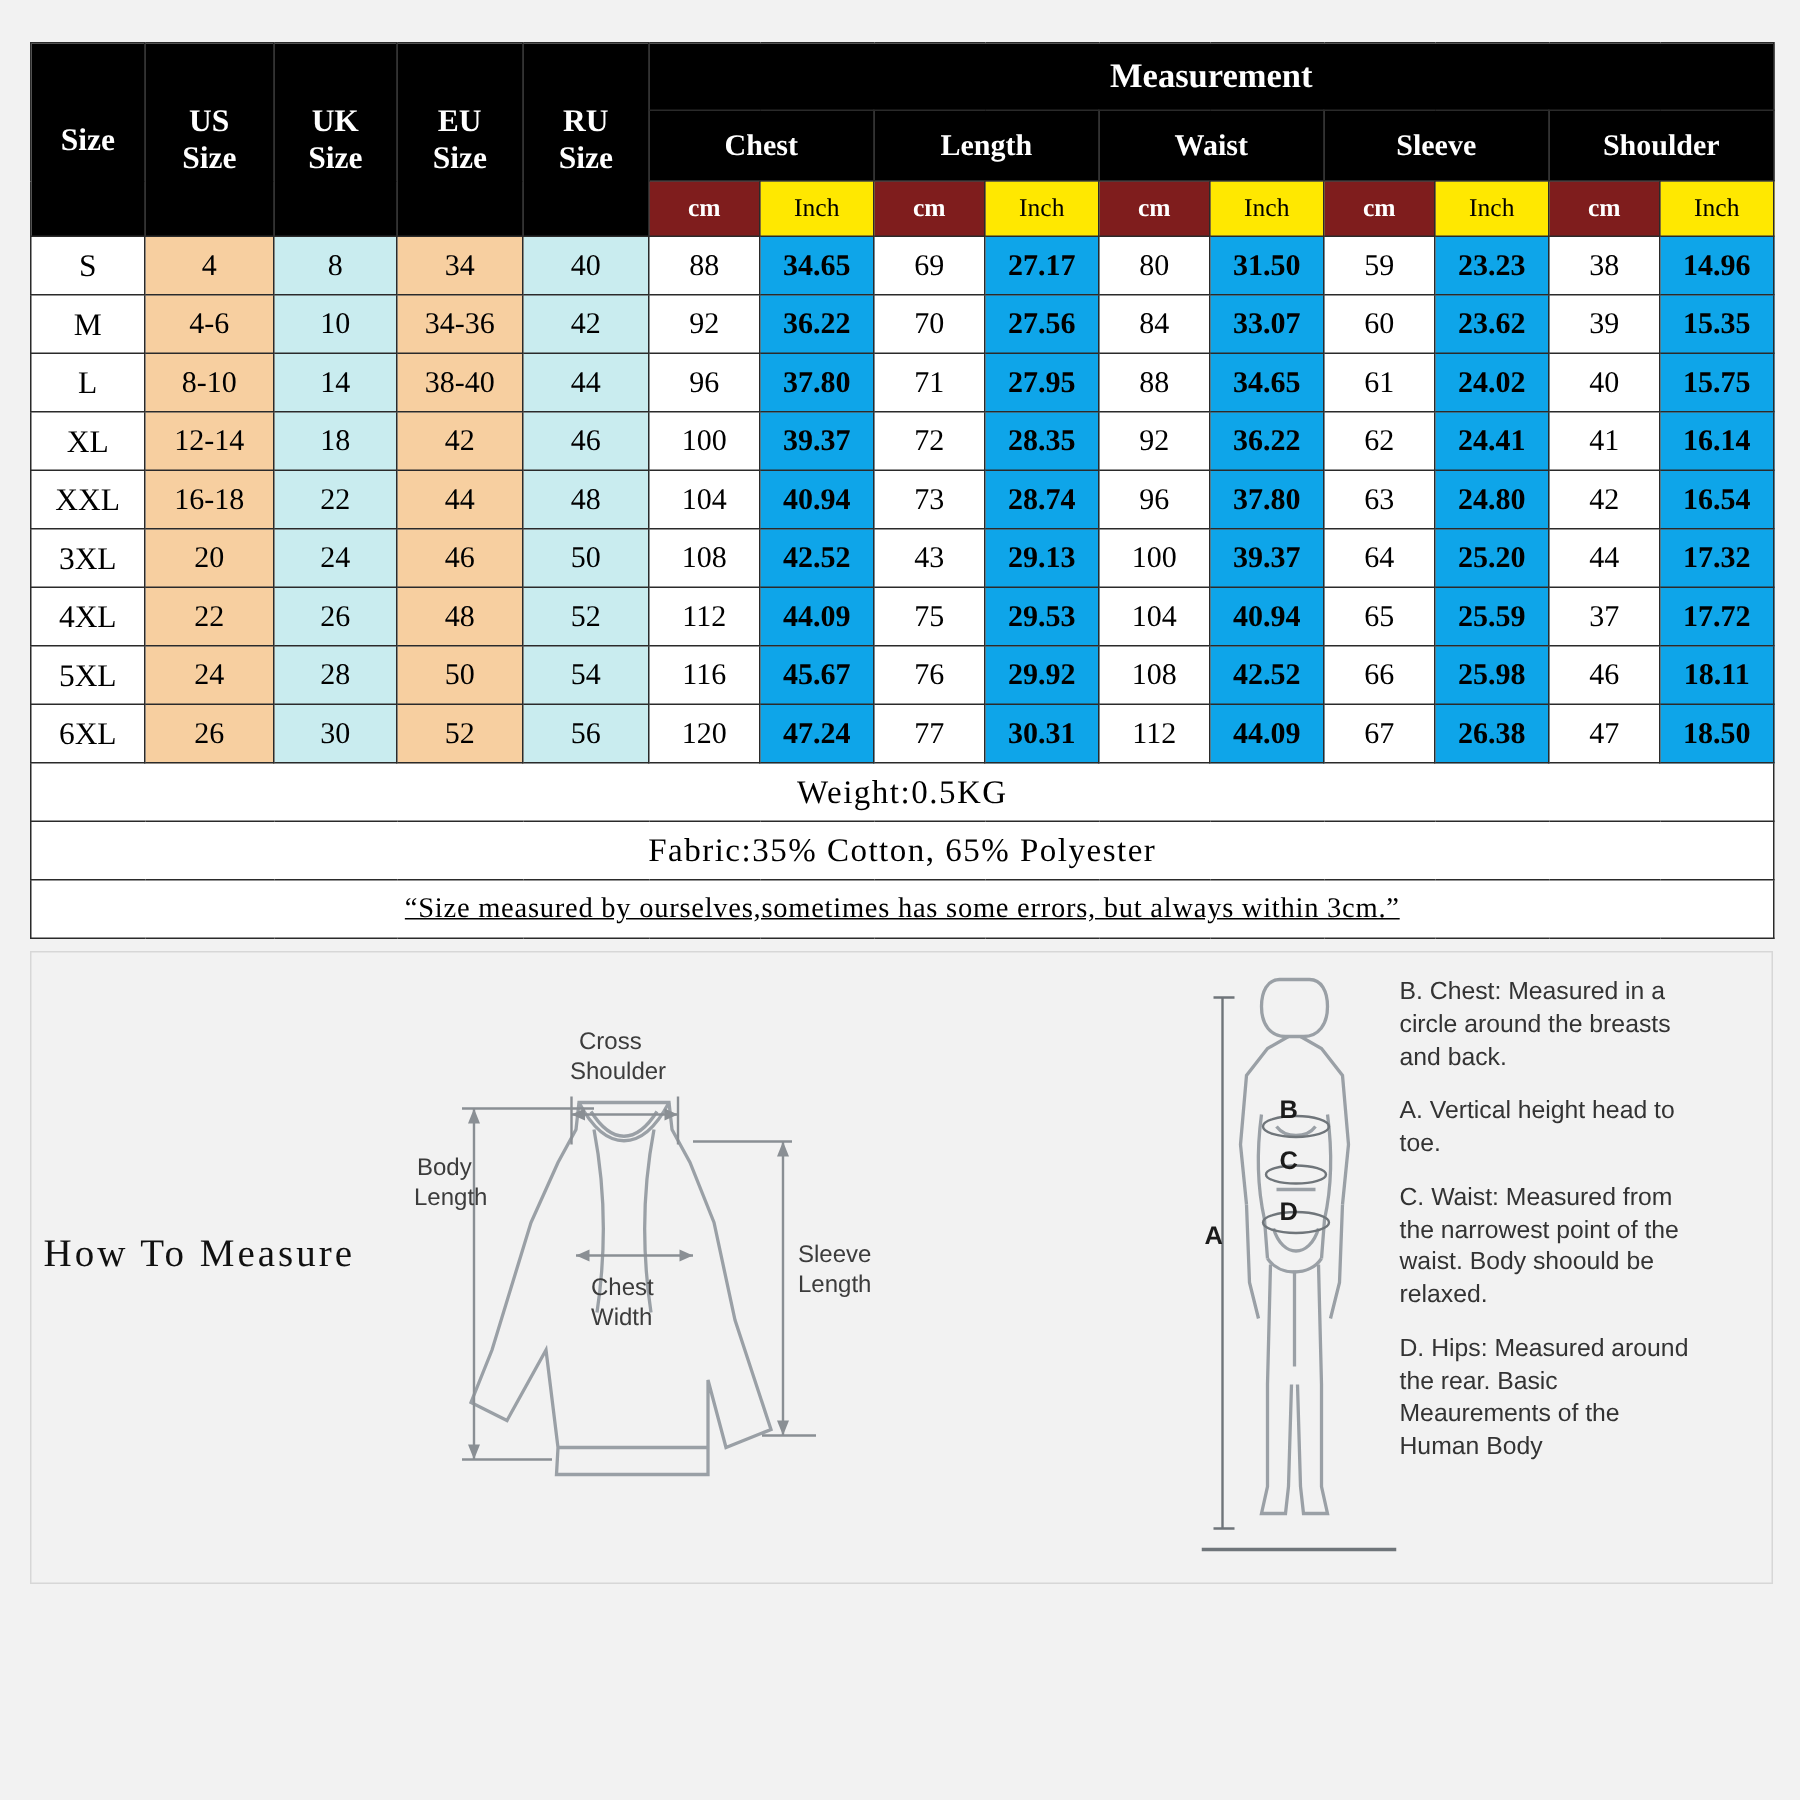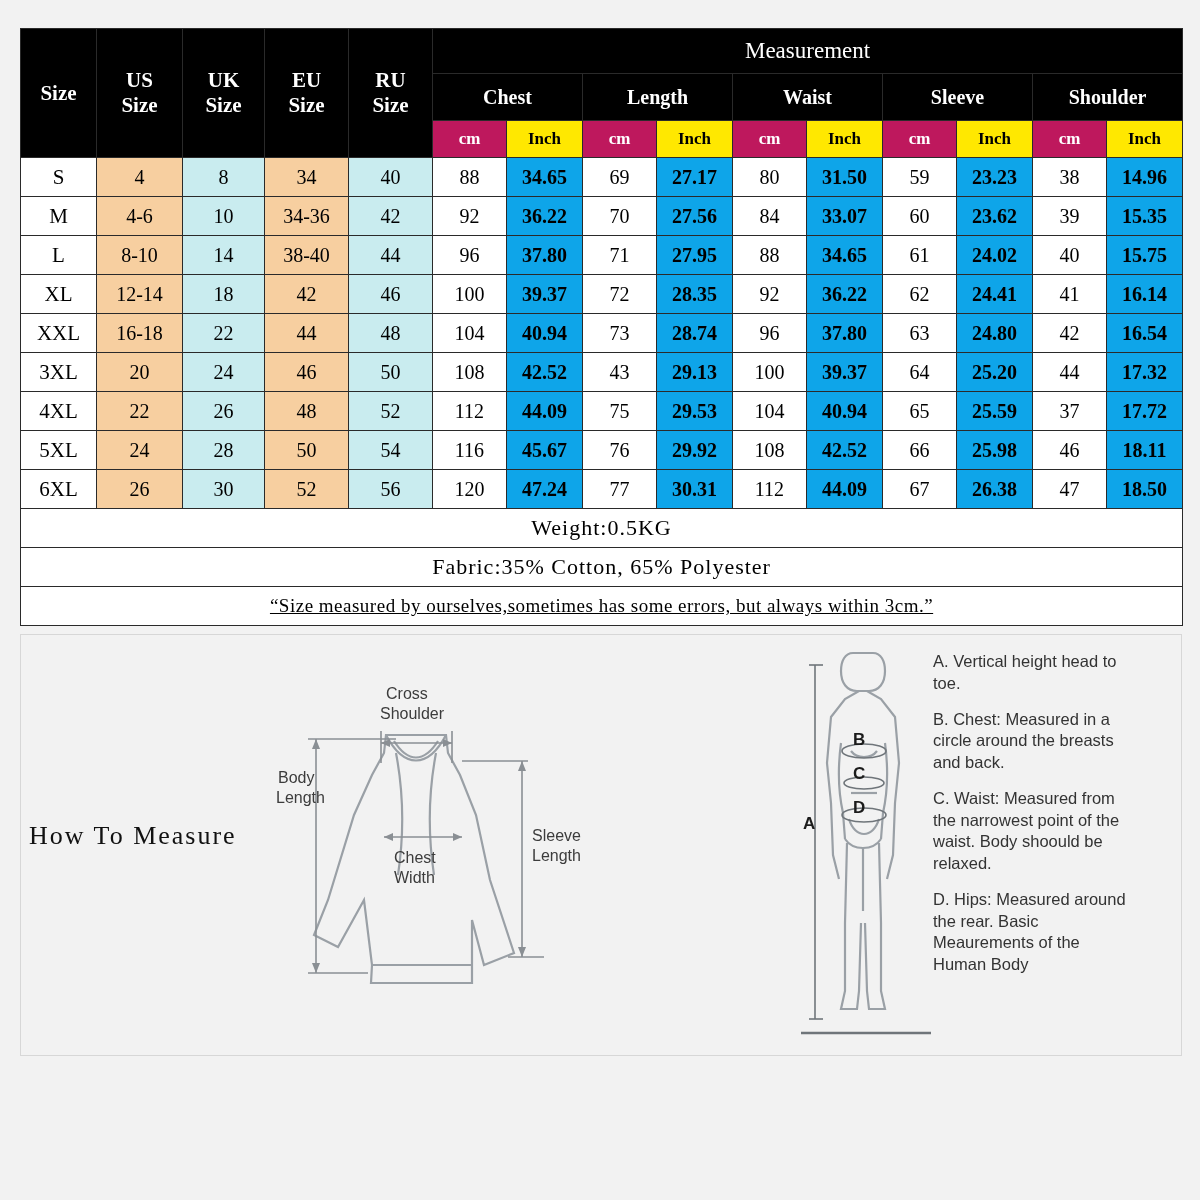--- a/index.html
+++ b/index.html
@@ -27,31 +27,31 @@
     border:1px solid #2a2a2a;
     text-align:center;
     vertical-align:middle;
     padding:0;
     font-family:"Liberation Serif", serif;
   }
   .hdr-black{
     background:#000000;color:#ffffff;font-weight:bold;font-size:21px;
   }
   .hdr-meas{
-    background:#000000;color:#ffffff;font-weight:normal;font-size:23px;
+    background:#000000;color:#ffffff;font-weight:bold;font-size:23px;
     height:44px;
   }
   .hdr-sub{
     background:#000000;color:#ffffff;font-weight:bold;font-size:20px;height:46px;
   }
   .unit-cm{
-    background:#be185d;color:#ffffff;font-weight:bold;font-size:17px;height:36px;margin-left:36px;
+    background:#7f1d1d;color:#ffffff;font-weight:bold;font-size:17px;height:36px;margin-left:36px;
   }
   .unit-inch{
-    background:#ffe800;color:#000000;font-weight:bold;font-size:17px;height:36px;
+    background:#ffe800;color:#000000;font-weight:normal;font-size:17px;height:36px;
   }
   .sizecol{
     background:#ffffff;color:#000;font-size:21px;height:38px;font-weight:normal;
   }
   .us, .eu{ background:#f7cfa0; font-size:20px; }
   .uk, .ru{ background:#c9ecef; font-size:20px; }
   .cmcell{ background:#ffffff;color:#000;font-size:20px; }
   .inchcell{ background:#0ea5e9;color:#000;font-size:20px;font-weight:bold; }
   .note-row td{
     background:#ffffff;color:#000;height:38px;
@@ -414,20 +414,20 @@
           <path d="M0 390 L130 390" stroke-width="2.4"></path>
         </g>
         <text x="2" y="186" font-family="Liberation Sans, sans-serif" font-size="17" font-weight="bold" fill="#1b1b1b">A</text>
         <text x="52" y="102" font-family="Liberation Sans, sans-serif" font-size="17" font-weight="bold" fill="#1b1b1b">B</text>
         <text x="52" y="136" font-family="Liberation Sans, sans-serif" font-size="17" font-weight="bold" fill="#1b1b1b">C</text>
         <text x="52" y="170" font-family="Liberation Sans, sans-serif" font-size="17" font-weight="bold" fill="#1b1b1b">D</text>
       </svg>
     </div>
 
     <div class="legend">
+      <p>B. Chest: Measured in a circle around the breasts and back.</p>
       <p>A. Vertical height head to toe.</p>
-      <p>B. Chest: Measured in a circle around the breasts and back.</p>
       <p>C. Waist: Measured from the narrowest point of the waist. Body shoould be relaxed.</p>
       <p class="last">D. Hips: Measured around the rear. Basic Meaurements of the Human Body</p>
     </div>
 
   </div>
 </div>
 
 </body></html>

